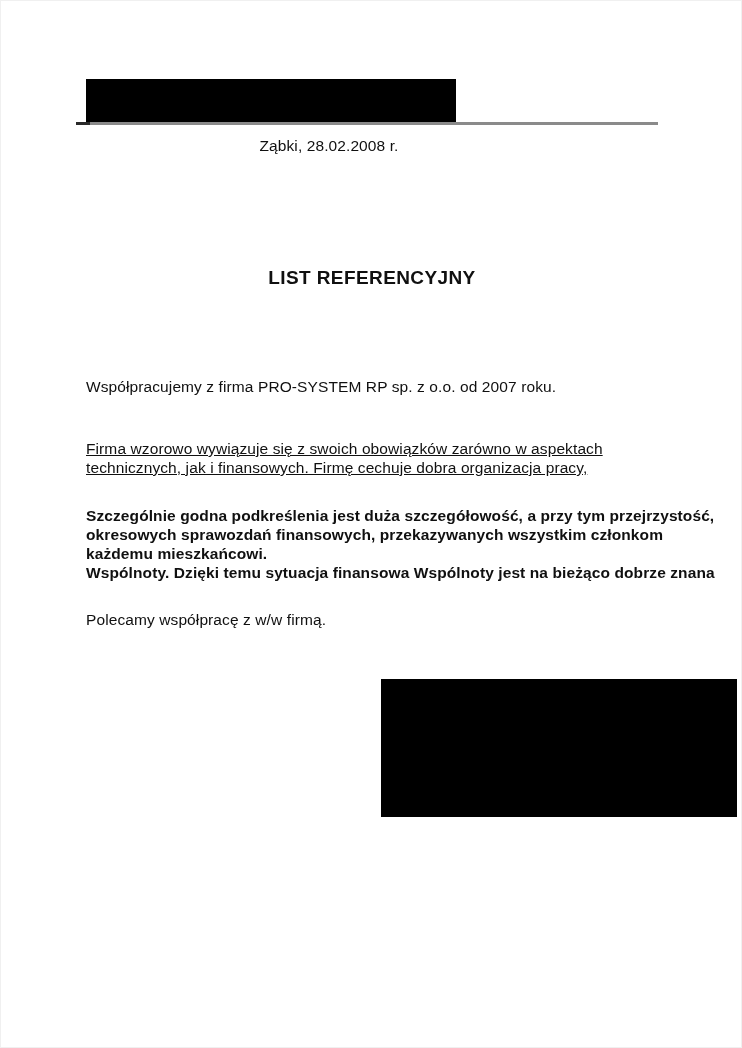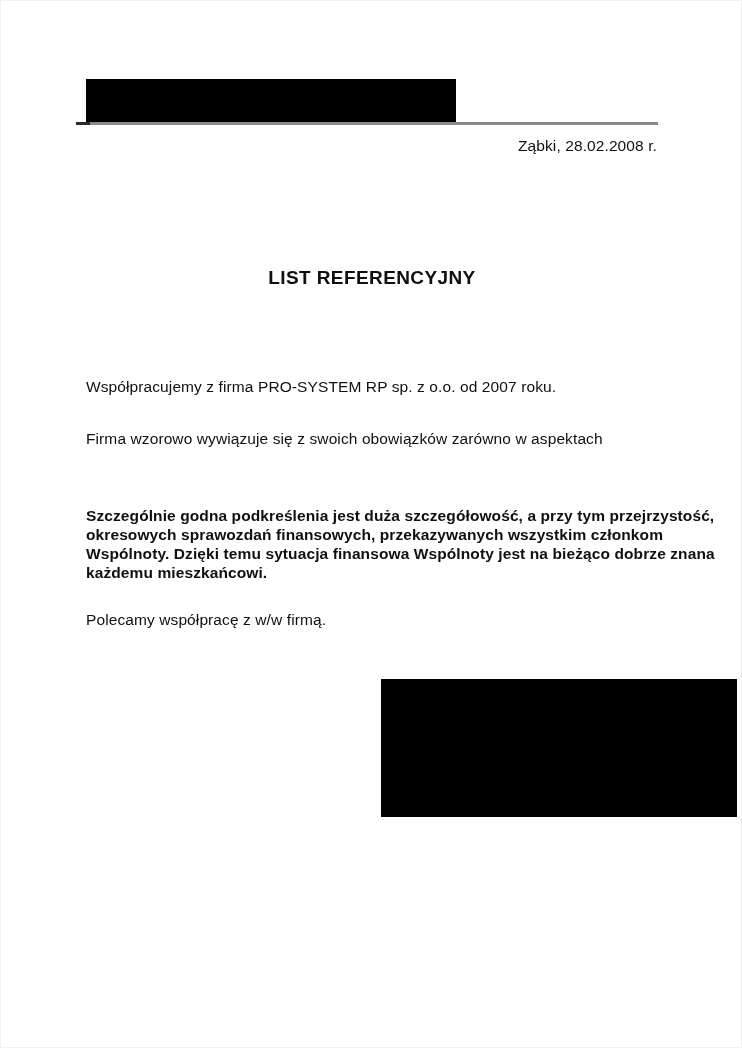--- a/index.html
+++ b/index.html
@@ -48,21 +48,21 @@
     top: 121px;
     width: 14px;
     height: 3px;
     background: #2a2a2a;
   }
   .date {
     position: absolute;
     left: 0;
     top: 136px;
     width: 656px;
-    text-align: right;
+    text-align: center;
     font-size: 15.5px;
     letter-spacing: 0.1px;
   }
   .title {
     position: absolute;
     left: 0;
     top: 266px;
     width: 742px;
     text-align: center;
     font-size: 19px;
@@ -72,21 +72,21 @@
   .para {
     position: absolute;
     left: 85px;
     width: 600px;
     font-size: 15.5px;
     line-height: 19px;
     letter-spacing: 0.1px;
     white-space: nowrap;
   }
   .para.p1 { top: 376px; }
-  .para.p2 { top: 428px; }
+  .para.p2 { top: 438px; text-decoration: underline; }
   .para.p3 { top: 505px; font-weight: bold; }
   .para.p4 { top: 609px; }
 </style>
 </head>
 <body>
 
 <div class="page">
 
   <div class="redaction top"></div>
 
@@ -96,27 +96,28 @@
   <div class="date">Ząbki, 28.02.2008 r.</div>
 
   <div class="title">LIST REFERENCYJNY</div>
 
   <div class="para p1">
     <div class="line">Współpracujemy z firma PRO-SYSTEM RP sp. z o.o. od 2007 roku.</div>
   </div>
 
   <div class="para p2">
     <div class="line">Firma wzorowo wywiązuje się z swoich obowiązków zarówno w aspektach</div>
+    <div class="line">technicznych, jak i finansowych. Firmę cechuje dobra organizacja pracy,</div>
   </div>
 
   <div class="para p3">
     <div class="line">Szczególnie godna podkreślenia jest duża szczegółowość, a przy tym przejrzystość,</div>
     <div class="line">okresowych sprawozdań finansowych, przekazywanych wszystkim członkom</div>
+    <div class="line">każdemu mieszkańcowi.</div>
     <div class="line">Wspólnoty. Dzięki temu sytuacja finansowa Wspólnoty jest na bieżąco dobrze znana</div>
-    <div class="line">każdemu mieszkańcowi.</div>
   </div>
 
   <div class="para p4">
     <div class="line">Polecamy współpracę z w/w firmą.</div>
   </div>
 
   <div class="redaction bottom"></div>
 
 </div>
 

